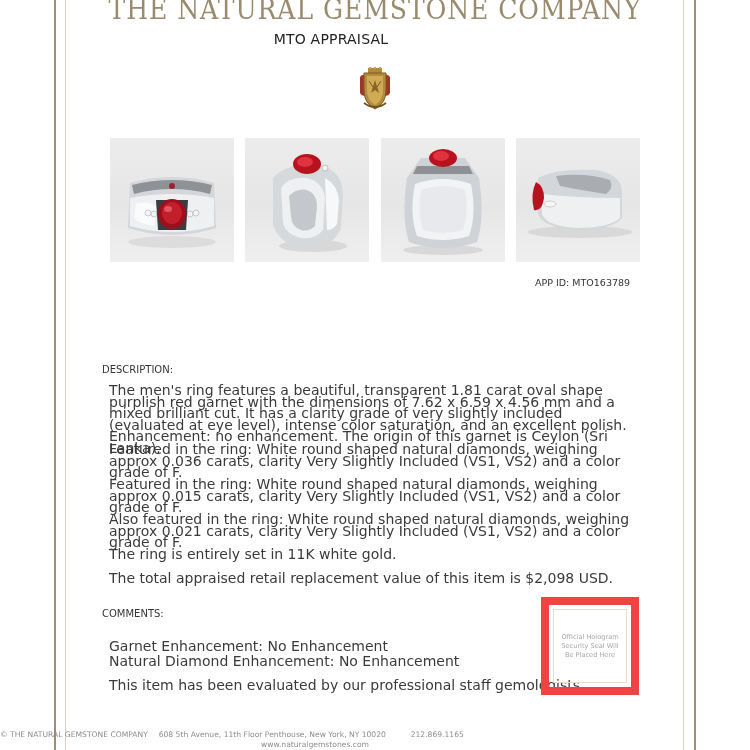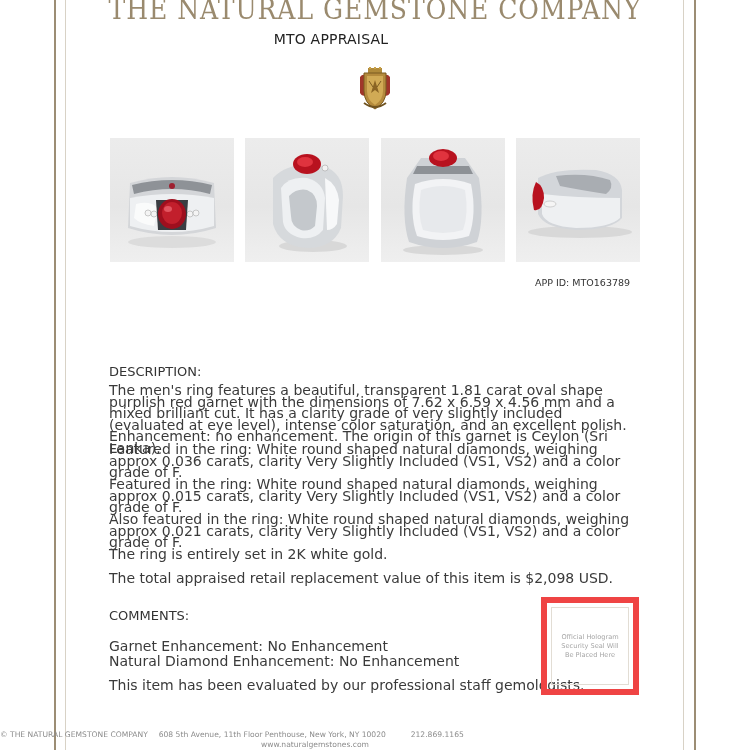--- a/index.html
+++ b/index.html
@@ -30,25 +30,25 @@
       position: absolute; top: 0; width: 124px; height: 124px;
       background: linear-gradient(180deg, #ececec 0%, #e6e6e6 55%, #efefef 100%);
       overflow: hidden;
     }
 
     .app-id {
       position: absolute; top: 277px; left: 535px; font-size: 9.5px; color: #333;
     }
 
     .content { position: absolute; left: 109px; width: 530px; font-size: 14px; line-height: 11.6px; color: #3a3a3a; }
-    .section-label { position: absolute; left: 109px; font-size: 13px; color: #333; }
+    .section-label { position: absolute; left: 102px; font-size: 10px; color: #333; }
 
     .seal-box {
       position: absolute; left: 541px; top: 597px; width: 98px; height: 98px;
-      border: 6px solid #ef4444; padding: 4px;
+      border: 8px solid #ef4444; padding: 4px;
     }
     .seal-inner {
       width: 100%; height: 100%; border: 1px solid #e2ddd4;
       display: flex; align-items: center; justify-content: center; text-align: center;
       font-size: 6.6px; line-height: 9px; color: #a6a6a6; padding: 0 6px;
     }
 
     .footer-line1 {
       position: absolute; top: 730px; left: 0; width: 750px; text-align: left;
       font-size: 7.6px; color: #8c8c8c; white-space: nowrap;
@@ -144,21 +144,21 @@
   </div>
 </div>
 
 <div class="app-id">APP ID: MTO163789</div>
 
 <div class="section-label" style="top:364px;">DESCRIPTION:</div>
 <div class="content" style="top:385px;">The men's ring features a beautiful, transparent 1.81 carat oval shape purplish red garnet with the dimensions of 7.62 x 6.59 x 4.56 mm and a mixed brilliant cut. It has a clarity grade of very slightly included (evaluated at eye level), intense color saturation, and an excellent polish. Enhancement: no enhancement. The origin of this garnet is Ceylon (Sri Lanka).</div>
 <div class="content" style="top:444px;">Featured in the ring: White round shaped natural diamonds, weighing approx 0.036 carats, clarity Very Slightly Included (VS1, VS2) and a color grade of F.</div>
 <div class="content" style="top:479px;">Featured in the ring: White round shaped natural diamonds, weighing approx 0.015 carats, clarity Very Slightly Included (VS1, VS2) and a color grade of F.</div>
 <div class="content" style="top:514px;">Also featured in the ring: White round shaped natural diamonds, weighing approx 0.021 carats, clarity Very Slightly Included (VS1, VS2) and a color grade of F.</div>
-<div class="content" style="top:549px;">The ring is entirely set in 2K white gold.</div>
+<div class="content" style="top:549px;">The ring is entirely set in 11K white gold.</div>
 <div class="content" style="top:573px;">The total appraised retail replacement value of this item is $2,098 USD.</div>
 
 <div class="section-label" style="top:608px;">COMMENTS:</div>
 <div class="content" style="top:641px;">Garnet Enhancement: No Enhancement</div>
 <div class="content" style="top:656px;">Natural Diamond Enhancement: No Enhancement</div>
 <div class="content" style="top:680px;">This item has been evaluated by our professional staff gemologists.</div>
 
 <div class="seal-box">
   <div class="seal-inner">Official Hologram Security Seal Will Be Placed Here</div>
 </div>

